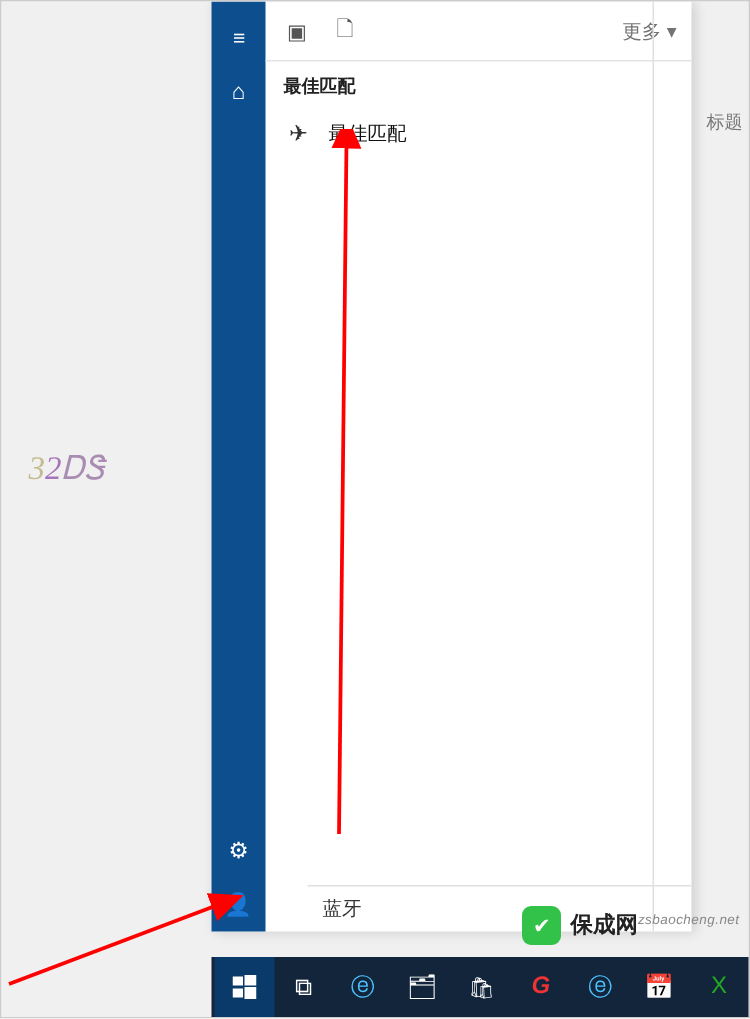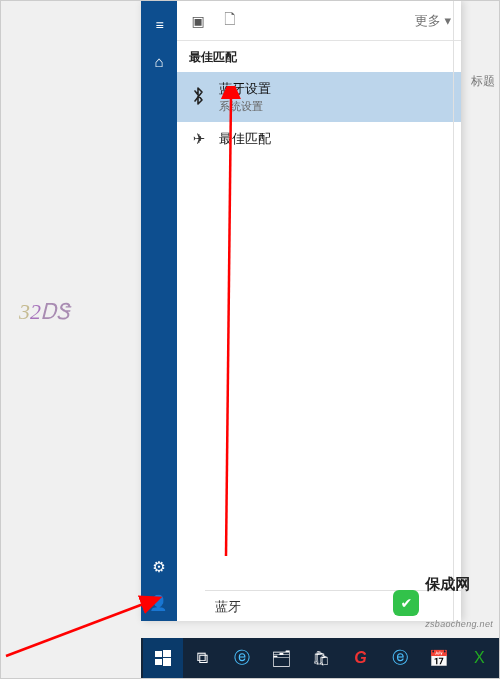--- a/index.html
+++ b/index.html
@@ -18,34 +18,34 @@
     .tb-icon { font-size: 14px; color: #555; cursor: pointer; width: 22px; text-align: center; }
     .tb-spacer { flex: 1; }
     .tb-more { font-size: 13px; color: #737373; cursor: pointer; }
     .group-header { font-size: 12px; font-weight: 700; color: #222; padding: 8px 12px 6px; display: flex; align-items: center; }
     .group-arrow { margin-left: auto; color: #2a7ad1; font-size: 11px; }
     .result-item { display: flex; align-items: center; padding: 8px 12px; gap: 10px; cursor: pointer; }
     .result-item.selected { background: #bcd5eb; }
     .result-icon { width: 20px; text-align: center; font-size: 15px; color: #333; flex: none; }
     .result-text .primary { font-size: 13px; color: #111; }
     .result-text .secondary { font-size: 11px; color: #666; margin-top: 1px; }
-    .right-strip { position: absolute; right: 0; top: 0; width: 46px; height: 620px; border-left: 1px solid #e0e0e0; }
+    .right-strip { position: absolute; right: 0; top: 0; width: 64px; height: 620px; border-left: 1px solid #e0e0e0; }
     .right-strip .tag { font-size: 12px; color: #777; writing-mode: horizontal-tb; position: absolute; right: 4px; top: 72px; }
     .search-box { margin-top: auto; border-top: 1px solid #e0e0e0; padding: 6px 10px; margin-left: 28px; }
     .search-box input { width: 100%; border: none; outline: none; font-size: 13px; background: transparent; color: #333; }
     .taskbar { position: absolute; left: 140px; bottom: 0; width: 360px; height: 40px; background: #13253a; display: flex; align-items: center; padding: 0 2px; }
     .tbtn { width: 40px; height: 40px; display: flex; align-items: center; justify-content: center; color: #fff; font-size: 16px; cursor: pointer; }
     .tbtn.start { background: #0a3a6a; }
     .tbtn.edge { color: #4cc2ff; }
     .tbtn.store { font-size: 14px; }
     .tbtn.ie { color: #4cc2ff; }
     .arrow { position: absolute; pointer-events: none; }
     .annot-branding { position: absolute; right: 6px; bottom: 48px; display: flex; align-items: center; gap: 6px; }
     .ann-logo { width: 26px; height: 26px; background: #32c24a; border-radius: 6px; display: flex; align-items: center; justify-content: center; color: #fff; font-size: 14px; }
-    .ann-text { display: flex; flex-direction: column; line-height: 1.1; gap: 28px; }
+    .ann-text { display: flex; line-height: 1.1; }
     .ann-text .l1 { font-size: 15px; font-weight: 700; color: #222; }
     .ann-text .l2 { font-size: 9px; color: #888; letter-spacing: .3px; font-style: italic; }
   </style>
 </head>
 <body>
 
 <div class="outer-frame">
   <div class="desktop">
     <div class="watermark"><span class="a">3</span><span class="b">2</span>ᎠᏕ</div>
   </div>
@@ -61,31 +61,20 @@
 
     <div class="results">
       <div class="top-bar">
         <span class="tb-icon">▣</span>
         <span class="tb-icon">🗋</span>
         <span class="tb-spacer"></span>
         <span class="tb-more"><span>更多</span> <span>▾</span></span>
       </div>
 
       <div class="group-header">最佳匹配</div>
-      <div class="result-item selected">
-        <div class="result-icon">
-          <svg width="14" height="20" viewBox="0 0 14 20">
-              <path d="M3 5 L10 14 L6 18 V2 L10 6 L3 15" fill="none" stroke="#222" stroke-width="1.6" stroke-linejoin="round" stroke-linecap="round"></path>
-            </svg>
-        </div>
-        <div class="result-text">
-          <div class="primary">蓝牙设置</div>
-          <div class="secondary">系统设置</div>
-        </div>
-      </div>
 
       <div class="result-item">
         <div class="result-icon">✈</div>
         <div class="result-text">
           <div class="primary">最佳匹配</div>
         </div>
       </div>
 
       <div class="search-box">
         <input type="text" value="蓝牙" style="">

